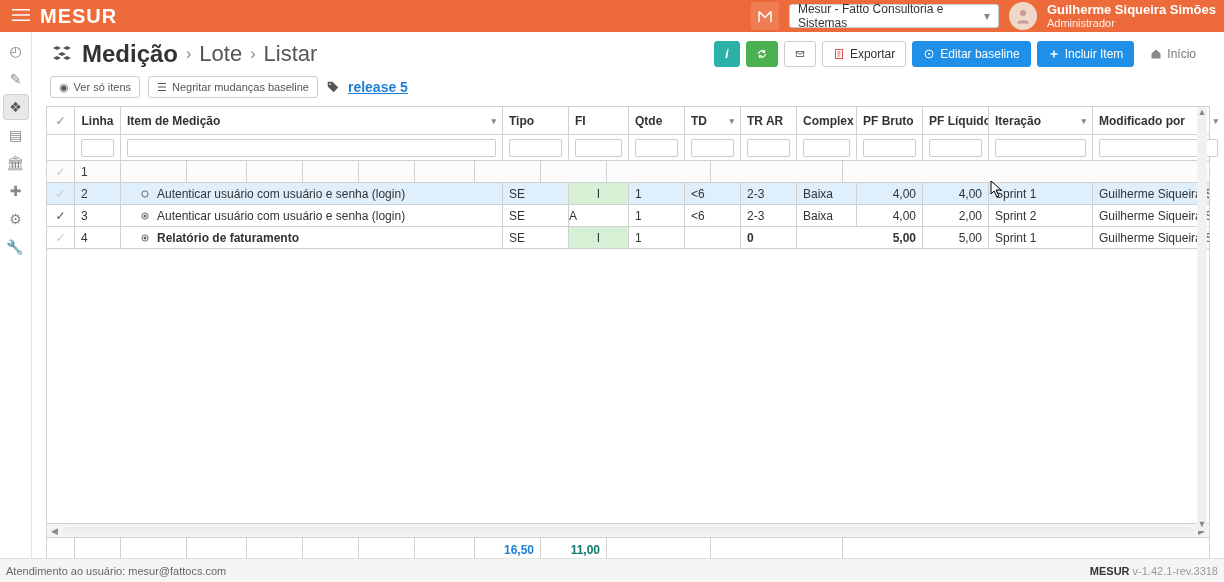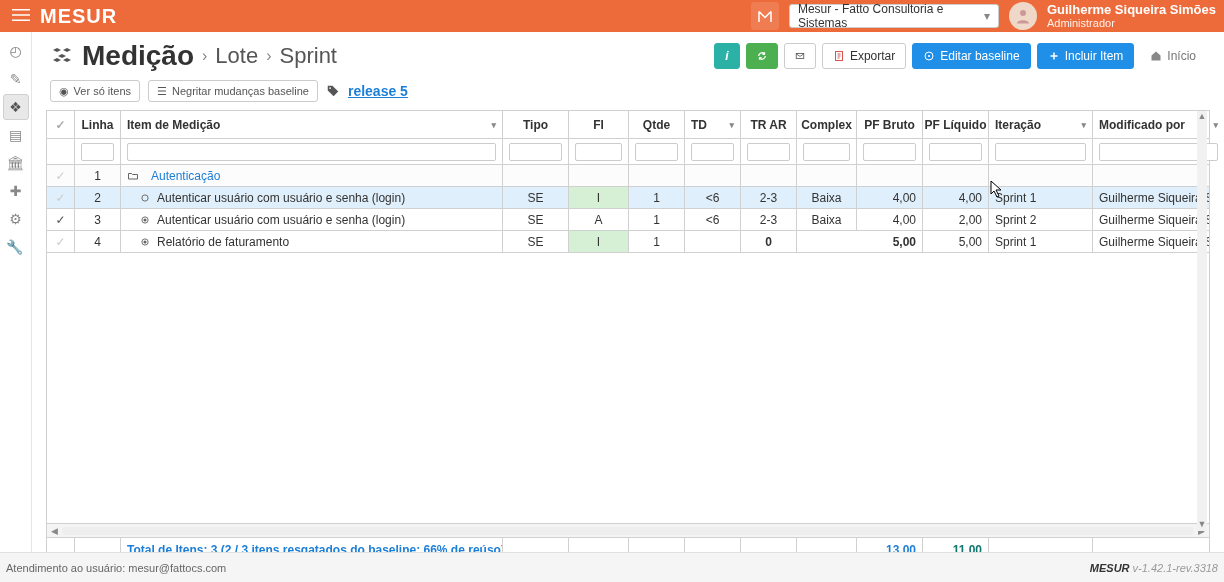--- a/index.html
+++ b/index.html
@@ -21,21 +21,21 @@
   
   .sidebar { position: absolute; left:0; top:32px; bottom:18px; width: 32px; background:#fff; border-right:1px solid #e5e5e5; display:flex; flex-direction:column; align-items:center; padding-top:6px; gap:2px; }
   .side-icon { width: 26px; height:26px; display:flex; align-items:center; justify-content:center; color:#888; cursor:pointer; border-radius:3px; font-size:14px; }
   .side-icon.active { background:#e8e8e8; border:1px solid #d0d0d0; color:#555; }
   
   
   .content { position:absolute; left:32px; right:0; top:32px; bottom:18px; display:flex; flex-direction:column; }
   
   
   .page-header { display:flex; align-items:center; padding: 8px 18px 4px; gap: 8px; }
-  .page-header h1 { font-size: 28px; font-weight: 600; display:flex; align-items:center; gap:8px; color:#333; }
+  .page-header h1 { font-size: 24px; font-weight: 600; display:flex; align-items:center; gap:8px; color:#333; }
   .page-header .bc-icon svg { width:24px; height:24px; color:#555; }
   .bc-sep { color:#888; font-size:16px; }
   .bc-mid, .bc-tail { font-size: 22px; font-weight: 500; color:#555; }
   .header-actions { margin-left:auto; display:flex; gap:6px; align-items:center; }
   .btn { height:26px; padding: 0 10px; border-radius:3px; border:1px solid #ccc; background:#fff; font-size:12px; cursor:pointer; display:inline-flex; align-items:center; gap:5px; }
   .btn-teal { background:#2cb1a7; color:#fff; border-color:#2cb1a7; }
   .btn-green { background:#4caf50; color:#fff; border-color:#4caf50; width:32px; justify-content:center; }
   .btn-white-icon { width:32px; justify-content:center; }
   .btn-blue { background:#1f8fe8; color:#fff; border-color:#1f8fe8;text-align:center; }
   .btn-home { background:transparent; border:none; color:#777; font-size:12px; }
@@ -47,21 +47,21 @@
   .filter-chip { border:1px solid #ccc; border-radius:3px; height:22px; padding:0 8px; display:inline-flex; align-items:center; gap:5px; font-size:11px; color:#555; cursor:pointer; background:#fff;}
   .release-link { font-size:14px; color:#1c7ed6; text-decoration:underline; cursor:pointer; font-weight:600; }
   .tag-icon { width:14px; height:14px; color:#555;}
   
   
   .grid-wrap { flex:1; margin: 4px 14px 2px 14px; border:1px solid #d0d0d0; display:flex; flex-direction:column; position:relative; background:#fff; }
   .grid-head, .grid-filters, .grid-row, .grid-foot-row { display:flex; border-bottom:1px solid #d0d0d0; }
   .grid-head { background:#fff; font-weight:600; font-size:11px; color:#333; height: 28px; }
   .grid-filters { height: 26px; }
   .cell { border-right:1px solid #d0d0d0; display:flex; align-items:center; padding: 0 6px; overflow:hidden; white-space:nowrap; font-size:12px; }
-  .cell.center { justify-content:center; }
+  .cell.center { justify-content:flex-start; }
   .cell.right { justify-content:flex-end;text-align:right; }
   .c-check { width:28px; flex:none; justify-content:center; color:#aaa; }
   .c-linha { width:46px; flex:none; justify-content:center; }
   .c-item  { width:382px; flex:none; }
   .c-tipo  { width:66px; flex:none; }
   .c-fi    { width:60px; flex:none; }
   .c-qtde  { width:56px; flex:none; }
   .c-td    { width:56px; flex:none; }
   .c-trar  { width:56px; flex:none; }
   .c-comp  { width:60px; flex:none; }
@@ -88,22 +88,22 @@
   .h-scroll .arrow { color:#888; font-size:9px; }
   .h-scroll .track { flex:1; height:8px; background:#eee; border-radius:4px; }
   
   .grid-foot-row { background:#fff; font-weight:600; height:24px; border-bottom:none; border-top:1px solid #d0d0d0;}
   .grid-foot-row .c-item { color:#1c7ed6; font-size:12px; }
   
   
   .fake-cursor { position:absolute; pointer-events:none; }
   
   
-  .statusbar { position:absolute; left:0; right:0; bottom:0; height:30px; background:#f5f5f5; border-top:1px solid #e0e0e0; display:flex; align-items:center; padding:0 6px; font-size:11px; color:#666; }
-  .statusbar .right { margin-left:auto;font-style:italic; }
+  .statusbar { position:absolute; left:0; right:0; bottom:0; height:24px; background:#f5f5f5; border-top:1px solid #e0e0e0; display:flex; align-items:center; padding:0 6px; font-size:11px; color:#666; }
+  .statusbar .right { margin-left:auto; }
   .statusbar .ver { color:#999;}
   .statusbar strong { color:#333; font-weight:700; }
 </style>
 </head>
 <body>
 
 <div class="topbar">
   <span class="hamburger">
     <svg viewBox="0 0 24 24" fill="currentColor">
         <rect y="4" width="24" height="2"></rect>
@@ -150,21 +150,21 @@
   <div class="page-header">
     <span class="bc-icon">
       <svg viewBox="0 0 24 24" fill="#555">
           <path d="M3 7l4-2 4 2-4 2zM13 7l4-2 4 2-4 2zM8 13l4-2 4 2-4 2zM3 17l4-2 4 2-4 2zM13 17l4-2 4 2-4 2z"></path>
         </svg>
     </span>
     <h1>Medição</h1>
     <span class="bc-sep">›</span>
     <span class="bc-mid">Lote</span>
     <span class="bc-sep">›</span>
-    <span class="bc-tail">Sprint</span>
+    <span class="bc-tail">Listar</span>
 
     <div class="header-actions">
       <span class="btn btn-teal info-btn">i</span>
       <span class="btn btn-green">
         <svg viewBox="0 0 24 24" fill="none" stroke="#fff" stroke-width="3">
             <path d="M4 12a8 8 0 0 1 14-5M20 12a8 8 0 0 1-14 5"></path>
             <path d="M18 3v5h-5M6 21v-5h5"></path>
           </svg>
       </span>
       <span class="btn btn-white-icon">
@@ -306,28 +306,20 @@
           <input class="filter-input" style="">
         </div>
 
     </div>
 
     <div class="grid-body" id="grid-body">
 
       <div class="grid-row group">
         <div class="cell c-check" style="color:#ccc;">✓</div>
         <div class="cell c-linha center">1</div>
-        <div class="cell c-item">
-          <span class="row-icon">
-            <svg viewBox="0 0 24 24" width="12" height="12" fill="none" stroke="#666" stroke-width="2">
-                <path d="M3 7h6l2 2h10v9H3z"></path>
-              </svg>
-          </span>
-          <span>Autenticação</span>
-        </div>
         <div class="cell c-tipo"></div>
           <div class="cell c-fi"></div>
           <div class="cell c-qtde"></div>
           <div class="cell c-td"></div>
           <div class="cell c-trar"></div>
           <div class="cell c-comp"></div>
           <div class="cell c-pfb"></div>
           <div class="cell c-pfl"></div>
           <div class="cell c-iter"></div>
           <div class="cell c-mod"></div>
@@ -376,21 +368,21 @@
           <div class="cell c-pfb right" style="">4,00</div>
           <div class="cell c-pfl right">2,00</div>
           <div class="cell c-iter">Sprint 2</div>
           <div class="cell c-mod">Guilherme Siqueira Simões</div>
         </div>
         <div class="grid-row">
           <div class="cell c-check">
             <span style="color:#ccc;">✓</span>
           </div>
           <div class="cell c-linha center">4</div>
-          <div class="cell c-item" style="padding-left:18px;font-weight:400;"><span class="row-icon">
+          <div class="cell c-item" style="padding-left:18px;font-weight:700;"><span class="row-icon">
               <svg viewBox="0 0 16 16" width="10" height="10">
                 <circle cx="8" cy="8" r="5" fill="none" stroke="#666" stroke-width="1.5"></circle>
                 <circle cx="8" cy="8" r="2.5" fill="#666"></circle>
               </svg>
             </span>Relatório de faturamento</div>
           <div class="cell c-tipo center">SE</div>
           <div class="cell c-fi center" style="padding:0;">
             <span class="fi-i">I</span>
           </div>
           <div class="cell c-qtde center">1</div>
@@ -412,28 +404,27 @@
 
     <div class="h-scroll">
       <span class="arrow">◀</span>
       <div class="track"></div>
       <span class="arrow">▶</span>
     </div>
 
     <div class="grid-foot-row">
       <div class="cell c-check"></div>
       <div class="cell c-linha"></div>
-      <div class="cell c-item">Total de Itens: 3     (2 / 3 itens resgatados do baseline: 66% de reúso)</div>
       <div class="cell c-tipo"></div>
         <div class="cell c-fi"></div>
         <div class="cell c-qtde"></div>
         <div class="cell c-td"></div>
         <div class="cell c-trar"></div>
         <div class="cell c-comp"></div>
-      <div class="cell c-pfb right" style="color:#1c7ed6;">13,00</div>
+      <div class="cell c-pfb right" style="color:#1c7ed6;">16,50</div>
       <div class="cell c-pfl right" style="color:#0f766e;">11,00</div>
       <div class="cell c-iter"></div>
         <div class="cell c-mod"></div>
     </div>
   </div>
 </div>
 
 <svg class="fake-cursor" style="left:990px; top:180px;" width="16" height="20">
   <path d="M1 1 L1 14 L4 11 L7 17 L9 16 L6 10 L11 10 Z" fill="#fff" stroke="#000"></path>
 </svg>

